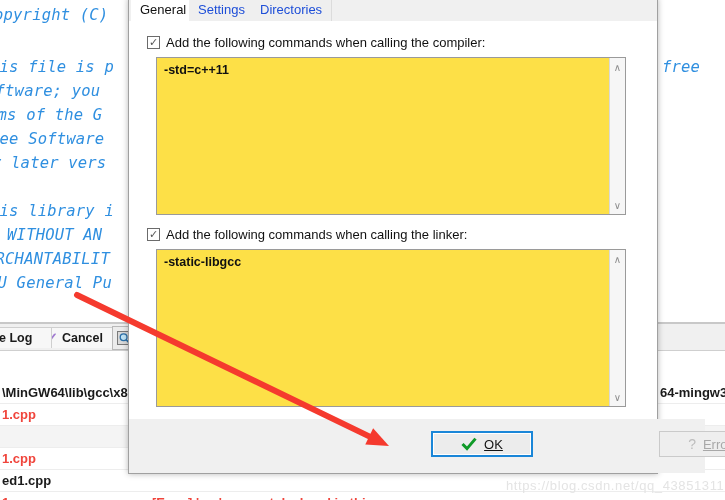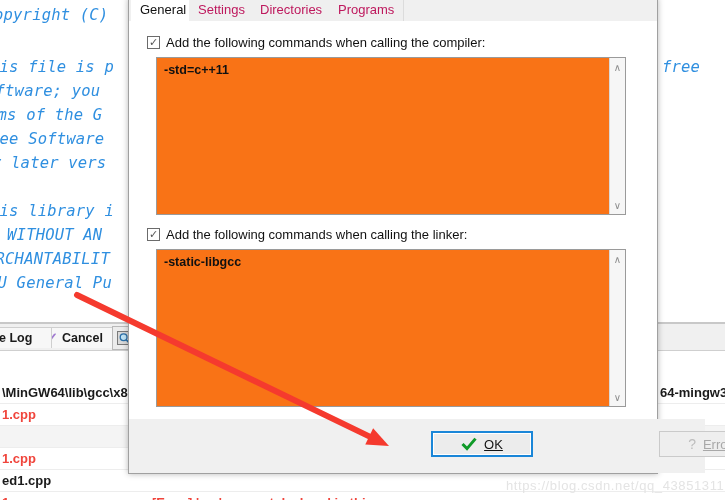--- a/index.html
+++ b/index.html
@@ -61,41 +61,41 @@
     background:#f0f0f0;border:1px solid #a0a0a0;
     box-shadow:0 0 6px rgba(0,0,0,0.28);
     box-sizing:border-box;
   }
   #tabstrip{
     position:absolute;left:0;top:0;width:528px;height:22px;
     background:#f0f0f0;border-bottom:1px solid #c8c8c8;
   }
   .dtab{
     position:absolute;top:0;height:22px;line-height:21px;
-    padding:0 9px;font-size:13px;color:#be185d;white-space:nowrap;
+    padding:0 9px;font-size:13px;color:#1d4ed8;white-space:nowrap;
     background:#efefef;border-right:1px solid #dcdcdc;box-sizing:border-box;
   }
   .dtab.active{
     background:#ffffff;color:#111;border-bottom:2px solid #ffffff;
   }
   #dbody{
     position:absolute;left:0;top:22px;width:528px;height:398px;background:#ffffff;
   }
   .chkrow{
     position:absolute;left:18px;display:flex;align-items:center;gap:6px;
     font-size:13px;color:#111;white-space:nowrap;
   }
   .chkbox{
     width:13px;height:13px;border:1px solid #6b6b6b;background:#fff;
     display:flex;align-items:center;justify-content:center;
     font-size:11px;color:#555;line-height:1;box-sizing:border-box;
   }
   .txtarea{
     position:absolute;left:27px;width:470px;
-    background:#f97316;border:1px solid #9a9a9a;box-sizing:border-box;
+    background:#fde047;border:1px solid #9a9a9a;box-sizing:border-box;
     overflow:hidden;
   }
   .txtval{
     position:absolute;left:7px;top:5px;
     font-family:"Liberation Sans",sans-serif;font-size:12.5px;color:#111;
     white-space:pre;font-weight:600;
   }
   .sbar{
     position:absolute;right:0;top:0;width:16px;height:100%;
     background:#f6f6f6;border-left:1px solid #d8d8d8;box-sizing:border-box;
@@ -185,21 +185,20 @@
       </div>
   </div>
 </div>
 
 <div id="dialog">
 
   <div id="tabstrip">
       <div class="dtab active" style="left: 2px;">General</div>
       <div class="dtab" style="left: 60px;">Settings</div>
       <div class="dtab" style="left: 122px;">Directories</div>
-      <div class="dtab" style="left: 200px;">Programs</div>
     </div>
 
   <div id="dbody">
 
     <div class="chkrow" style="top:14px;">
       <span class="chkbox">✓</span>
       <span>Add the following commands when calling the compiler:</span>
     </div>
 
     <div class="txtarea" style="top:36px;height:158px;">

